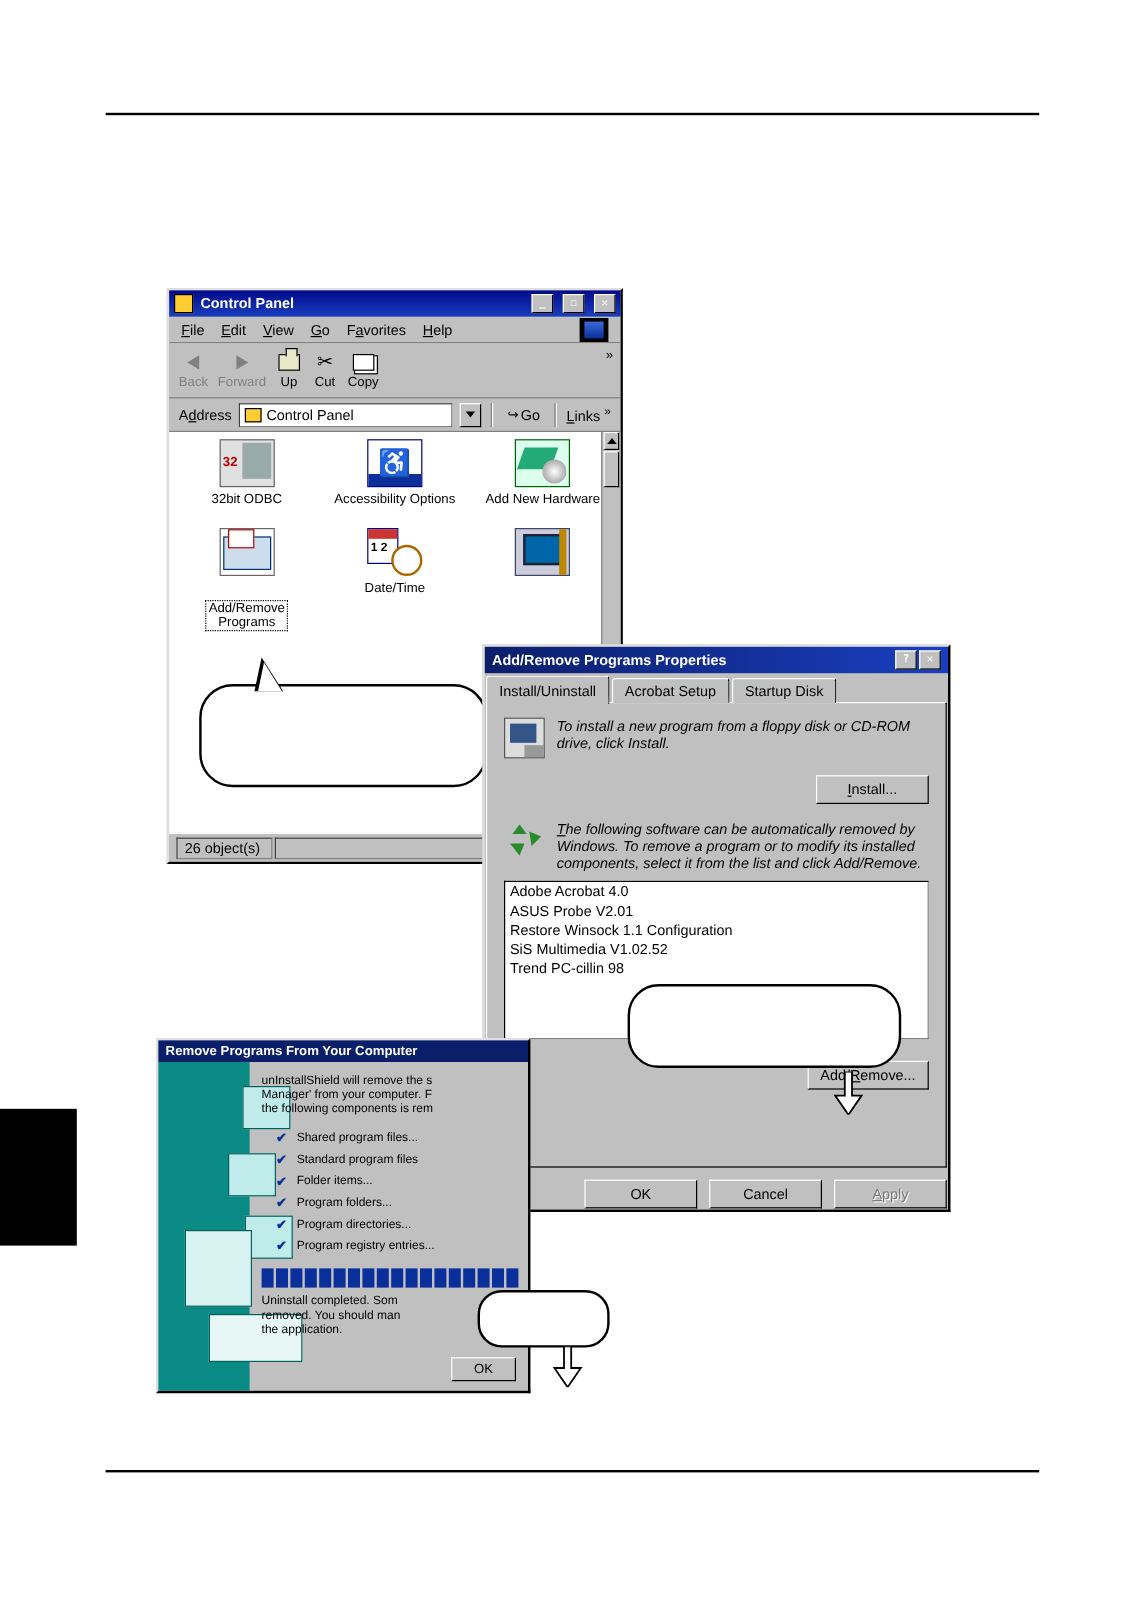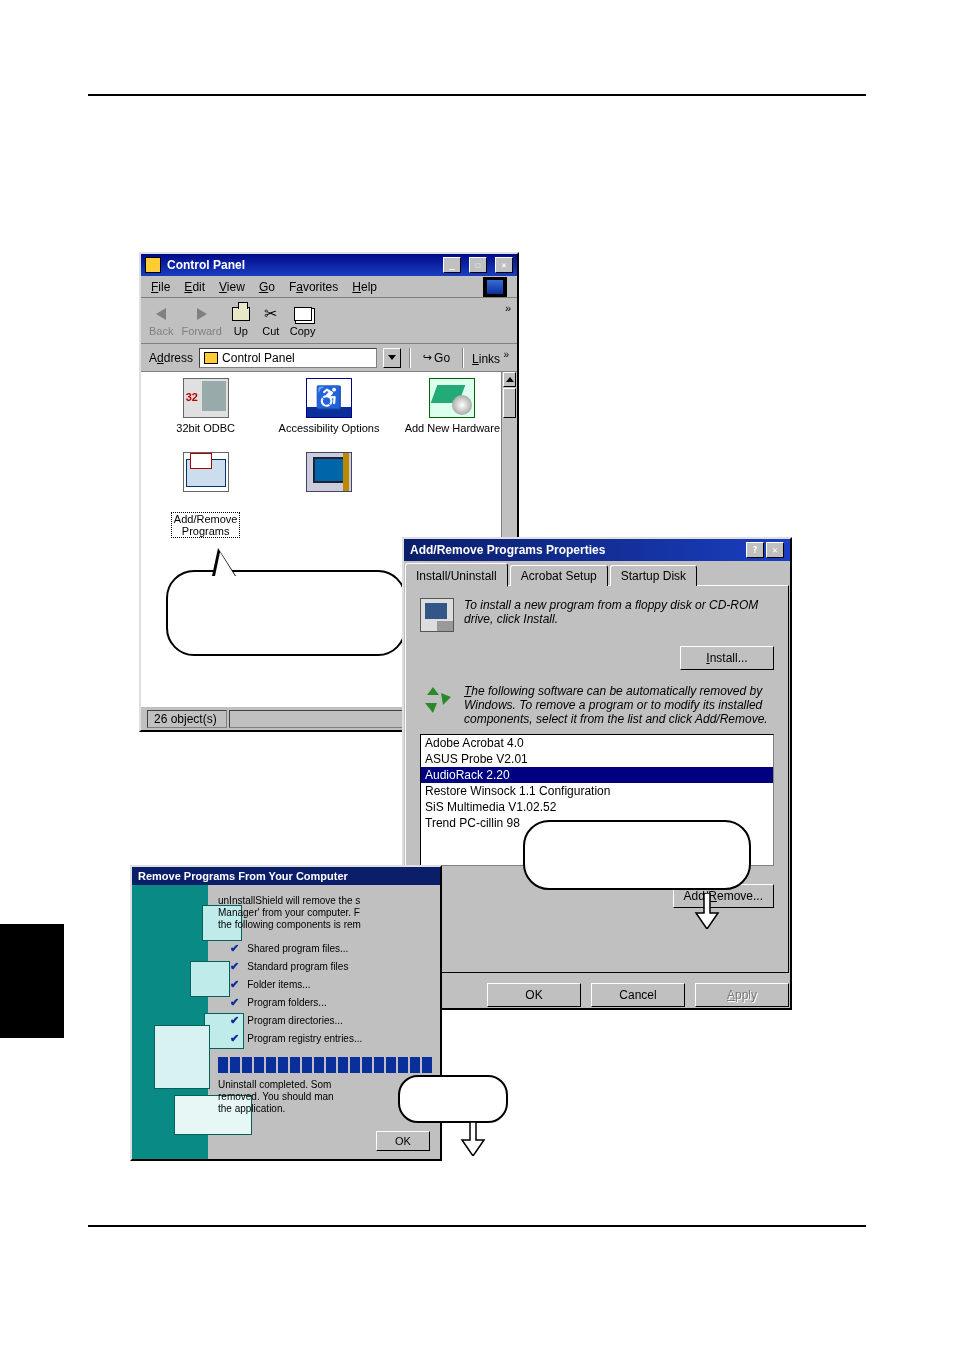--- a/index.html
+++ b/index.html
@@ -7,21 +7,21 @@
   .page { width: 954px; height: 1351px; position: relative; background: #fff; }
   .hr { position: absolute; left: 88px; right: 88px; border-top: 2px solid #000; }
   .hr-top { top: 94px; }
   .hr-bottom { bottom: 124px; }
 
   
   .side-black { position: absolute; left: 0; top: 924px; width: 64px; height: 114px; background: #000; }
 
   
   .cp-window {
-    position: absolute; left: 139px; top: 252px; width: 380px; height: 480px;
+    position: absolute; left: 139px; top: 240px; width: 380px; height: 480px;
     background: #c0c0c0; border: 2px solid #000; border-top-color:#dfdfdf; border-left-color:#dfdfdf;
   }
   .cp-title {
     height: 22px; background: linear-gradient(#000a8a,#1a3ec0);
     color: #fff; font-weight: bold; font-size: 12px;
     display: flex; align-items: center; padding: 0 4px; gap: 6px;
   }
   .cp-title .title-icon { width: 16px; height: 16px; background:#ffcc33; border:1px solid #000; }
   .cp-title .spacer { flex: 1; }
   .winbtn { width: 18px; height: 16px; background:#c0c0c0; border:1px solid #000; border-top-color:#fff; border-left-color:#fff; font-size: 9px; line-height:14px; text-align:center; font-family: "Marlett",monospace; margin-left:2px; }
@@ -246,20 +246,29 @@
             <div class="big-ic hw-ic"></div>
             <div>Add New Hardware</div>
           </div>
         <div class="icon-cell">
             <div class="big-ic arp-ic">
               <span class="arp-star">✶</span>
             </div>
             <div class="sel-label"><span>Add/Remove</span><br><span>Programs</span></div>
           </div>
         <div class="icon-cell">
+            <div class="big-ic dt-ic">
+              <div class="cal">
+                <div class="cal-num">1 2</div>
+              </div>
+              <div class="clk"></div>
+            </div>
+            <div>Date/Time</div>
+          </div>
+        <div class="icon-cell">
             <div class="big-ic disp-ic"></div>
             <div></div>
           </div>
       </div>
       <div class="bottom-cut">
         <span>Find Fast</span>
         <span>Fonts</span>
         <span>Ga</span>
       </div>
       <div class="cp-scroll">
@@ -308,21 +317,20 @@
                 <path d="M6 10 L12 2 L18 10 Z" fill="#2a8a2a"></path>
                 <path d="M20 8 L30 12 L22 20 Z" fill="#2a8a2a"></path>
                 <path d="M4 18 L12 28 L16 18 Z" fill="#2a8a2a"></path>
               </svg>
           </div>
           <div><span class="u">T</span>he following software can be automatically removed by Windows. To remove a program or to modify its installed components, select it from the list and click Add/Remove.</div>
         </div>
         <div class="listbox" id="arp-list">
             <div>Adobe Acrobat 4.0</div>
             <div>ASUS Probe V2.01</div>
-            <div class="sel">AudioRack 2.20</div>
             <div>Restore Winsock 1.1 Configuration</div>
             <div>SiS Multimedia V1.02.52</div>
             <div>Trend PC-cillin 98</div>
           </div>
         <div class="btnrow" style="margin-top:18px;">
             <button class="w95btn">Add/<span class="u">R</span>emove...</button>
           </div>
       </div>
       <div class="dlg-btnrow">
         <button class="w95btn">OK</button>

